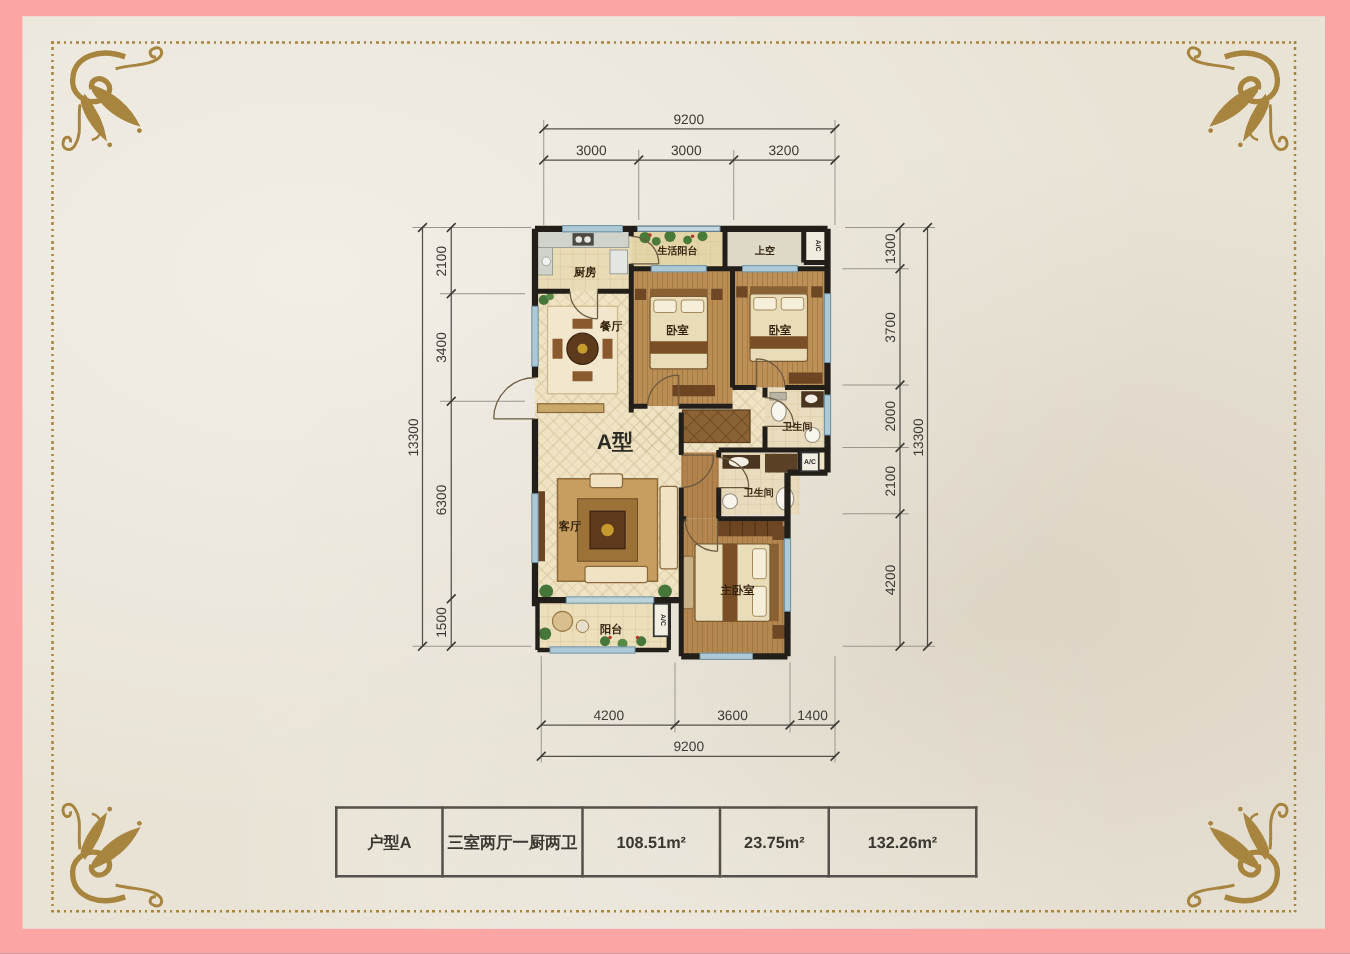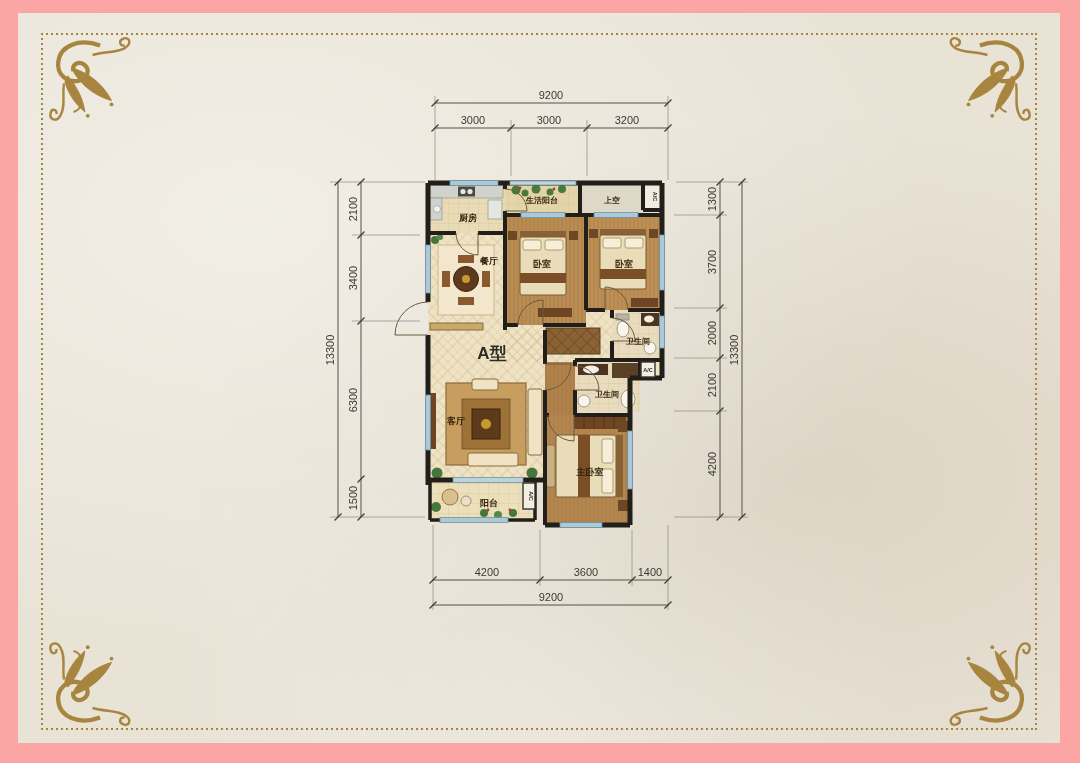--- a/index.html
+++ b/index.html
@@ -406,15 +406,22 @@
 
   <table class="spec-table">
     <colgroup>
       <col style="width:85px">
         <col style="width:112px">
         <col style="width:110px">
         <col style="width:87px">
         <col style="width:118px">
     </colgroup>
     <tbody>
+    <tr>
+      <td>户型A</td>
+      <td>三室两厅一厨两卫</td>
+      <td>108.51m²</td>
+      <td>23.75m²</td>
+      <td>132.26m²</td>
+    </tr>
   </tbody>
     </table>
 </div>
 
 </body></html>

